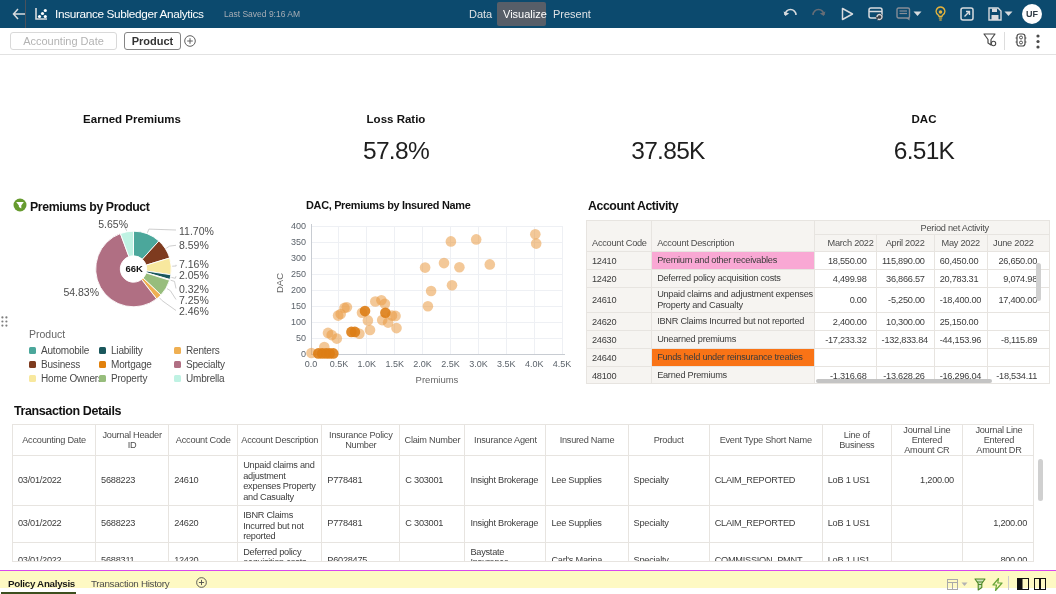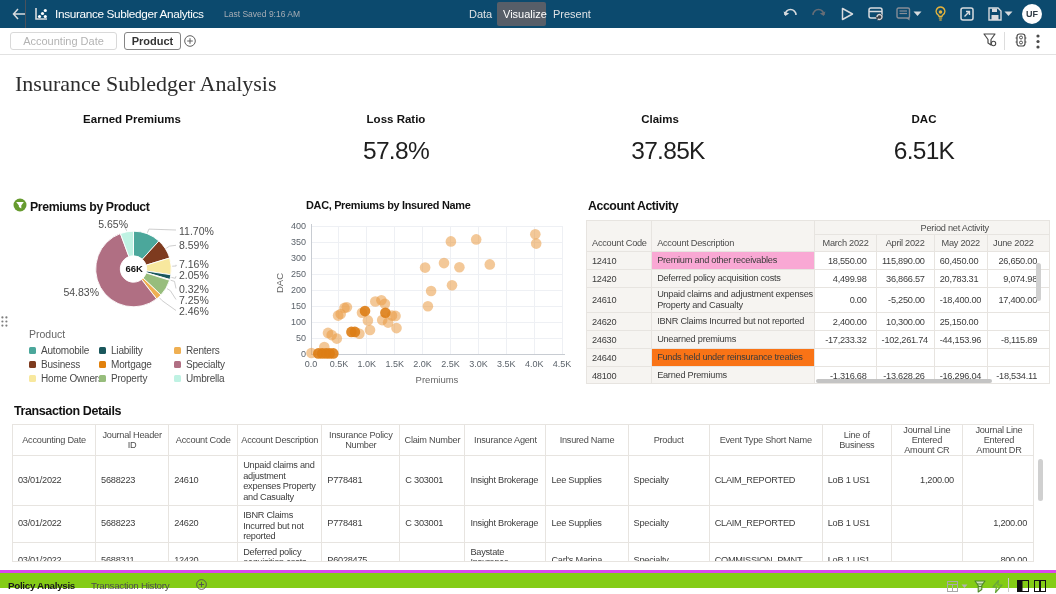--- a/index.html
+++ b/index.html
@@ -14,21 +14,21 @@
 
 .kpi-label{position:absolute;top:113px;width:264px;text-align:center;font-size:11.5px;font-weight:bold;color:#121212}
 .kpi-value{position:absolute;top:137px;width:264px;text-align:center;font-size:24.5px;color:#1e1e1e;letter-spacing:-0.7px}
 .cht-title{position:absolute;font-size:12.3px;letter-spacing:-0.4px;font-weight:bold;color:#121212}
 
 table{border-collapse:collapse;font-size:9.2px;color:#3c3c3c;table-layout:fixed;letter-spacing:-0.25px}
 td{white-space:nowrap}
 td,th{font-weight:normal;overflow:hidden;padding:0 5px;border:1px solid #e7e4e0}
 .num{text-align:right;padding-right:9px}
 
-#botbar{position:absolute;left:0;top:570px;width:1056px;height:18px;background:#84cc16;border-top:3px solid #d946ef}
+#botbar{position:absolute;left:0;top:570px;width:1056px;height:18px;background:#fef9c3;border-top:1px solid #d946ef}
 </style></head>
 <body>
 <div id="app">
 
 <div id="topbar">
  <svg class="abs" style="left:12px;top:8px" width="14" height="12" viewBox="0 0 14 12">
         <path d="M6 1L1.5 6L6 11M1.5 6H13" stroke="#d8dbde" stroke-width="1.5" fill="none"></path>
       </svg>
  <div class="vdiv" style="left:25px"></div>
  <svg class="abs" style="left:35px;top:8px" width="12" height="12" viewBox="0 0 12 12">
@@ -112,24 +112,22 @@
       </svg>
  <svg class="abs" style="left:1036px;top:6px" width="4" height="15" viewBox="0 0 4 15">
         <g fill="#4a4a4a">
           <circle cx="2" cy="2" r="1.6"></circle>
           <circle cx="2" cy="7.5" r="1.6"></circle>
           <circle cx="2" cy="13" r="1.6"></circle>
         </g>
       </svg>
 </div>
 
-<div class="abs" style="left:15px;top:71px;font-family:'Liberation Serif',serif;font-size:22px;color:#2d2d2d">Insurance Subledger Analysis</div>
 <div class="kpi-label" style="left:0px">Earned Premiums</div>
 <div class="kpi-label" style="left:264px">Loss Ratio</div>
-<div class="kpi-label" style="left:528px">Claims</div>
 <div class="kpi-label" style="left:792px">DAC</div>
 <div class="kpi-value" style="left:264px">57.8%</div>
 <div class="kpi-value" style="left:536px">37.85K</div>
 <div class="kpi-value" style="left:792px">6.51K</div>
 
 <svg class="abs" style="left:1px;top:316px" width="7" height="11" viewBox="0 0 7 11">
       <g fill="#7d7d7d">
         <circle cx="1.4" cy="1.4" r="1.1"></circle>
         <circle cx="5.4" cy="1.4" r="1.1"></circle>
         <circle cx="1.4" cy="5.5" r="1.1"></circle>
@@ -298,21 +296,21 @@
           <col style="width:53px">
           <col style="width:70px">
         </colgroup>
 <tbody>
           <tr style="height:14px;background:#f6f4f1">
             <td rowspan="2" style="vertical-align:bottom;padding-bottom:3px;color:#4c4c4c;white-space:nowrap">Account Code</td>
             <td rowspan="2" style="vertical-align:bottom;padding-bottom:3px;color:#4c4c4c;white-space:nowrap">Account Description</td>
             <td colspan="4" style="text-align:center;color:#4c4c4c;white-space:nowrap;padding-left:42px">Period net Activity</td>
           </tr>
 <tr style="height:17px;background:#f6f4f1">
-            <td style="text-align:center;color:#4c4c4c;white-space:nowrap;padding:0 2px">March 2022</td>
+            <td style="text-align:right;color:#4c4c4c;white-space:nowrap;padding:0 2px">March 2022</td>
             <td style="text-align:center;color:#4c4c4c;white-space:nowrap;padding:0 2px">April 2022</td>
             <td style="text-align:center;color:#4c4c4c;white-space:nowrap;padding:0 2px">May 2022</td>
             <td style="text-align:center;color:#4c4c4c;white-space:nowrap;padding:0 20px 0 2px">June 2022</td>
           </tr>
 <tr style="height:18px">
             <td style="background:#f6f4f1">12410</td>
             <td style="background:#f9a8d4;line-height:11px;white-space:nowrap">Premium and other receivables</td>
             <td class="num">18,550.00</td>
             <td class="num">115,890.00</td>
             <td class="num">60,450.00</td>
@@ -339,21 +337,21 @@
             <td style="background:#f6f4f1;line-height:11px;white-space:nowrap">IBNR Claims Incurred but not reported</td>
             <td class="num">2,400.00</td>
             <td class="num">10,300.00</td>
             <td class="num">25,150.00</td>
             <td class="num" style="padding-right:20px"></td>
           </tr>
 <tr style="height:18px">
             <td style="background:#f6f4f1">24630</td>
             <td style="background:#f6f4f1;line-height:11px;white-space:nowrap">Unearned premiums</td>
             <td class="num">-17,233.32</td>
-            <td class="num">-102,261.74</td>
+            <td class="num">-132,833.84</td>
             <td class="num">-44,153.96</td>
             <td class="num" style="padding-right:20px">-8,115.89</td>
           </tr>
 <tr style="height:18px">
             <td style="background:#f6f4f1">24640</td>
             <td style="background:#f97316;line-height:11px;white-space:nowrap">Funds held under reinsurance treaties</td>
             <td class="num"></td>
             <td class="num"></td>
             <td class="num"></td>
             <td class="num" style="padding-right:20px"></td>

